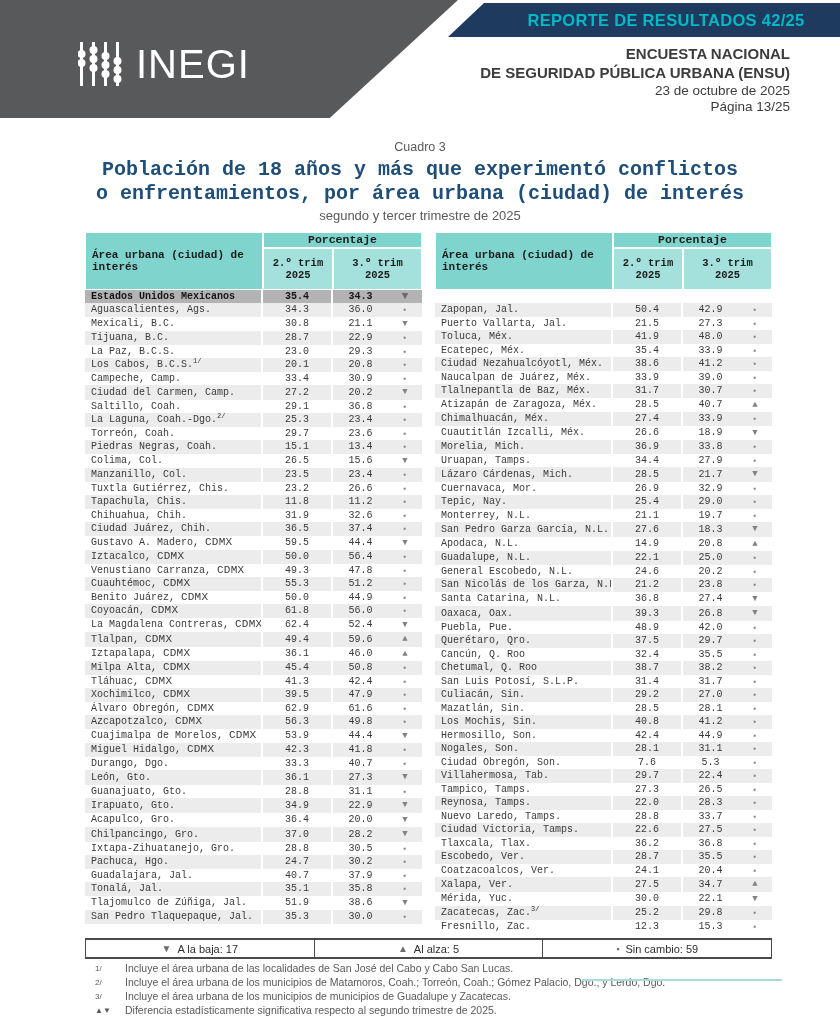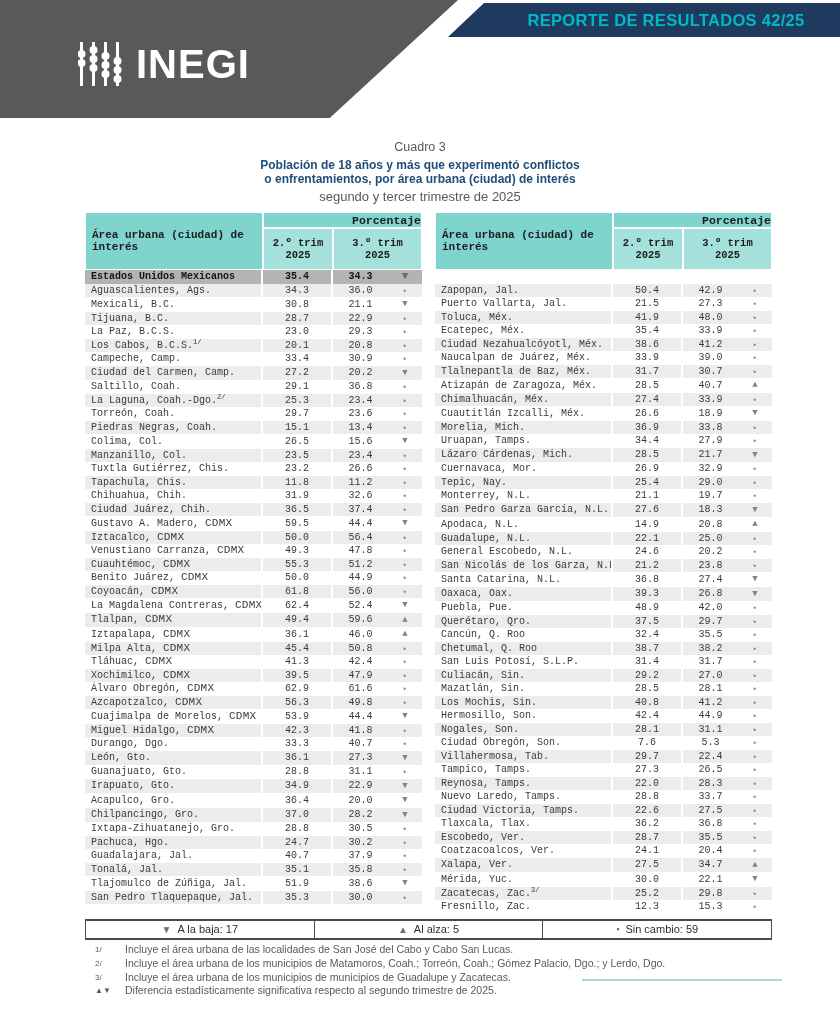--- a/index.html
+++ b/index.html
@@ -5,42 +5,42 @@
   * { margin:0; padding:0; box-sizing:border-box; }
   html,body { width:840px; height:1024px; background:#fff; overflow:hidden;
     font-family:"Liberation Sans", sans-serif; color:#3a3a3a; }
   .page { position:relative; width:840px; height:1024px; }
 
   
   .header { position:relative; height:126px; }
   .logo-shape { position:absolute; left:0; top:0; width:458px; height:118px;
     background:#58595b; clip-path:polygon(0 0,100% 0,72% 100%,0 100%); }
   .logo-inner { position:absolute; left:78px; top:42px; display:flex; align-items:center; gap:10px; }
-  .logo-text { color:#fff; font-size:40px; font-weight:bold; letter-spacing:1px; line-height:1; }
+  .logo-text { color:#fff; font-size:40px; font-weight:normal; letter-spacing:1px; line-height:1; }
   .banner { position:absolute; left:448px; top:3px; width:406px; height:34px;
     background:#1e3a5f; clip-path:polygon(36px 0,100% 0,100% 100%,0 100%);
     display:flex; align-items:center; justify-content:center; }
   .banner-text { color:#00b9c7; font-weight:bold; font-size:16.5px; letter-spacing:.3px; padding-left:30px; }
   .org-block { position:absolute; right:50px; top:45px; text-align:right; line-height:1.25; }
   .org-line { font-size:15px; font-weight:bold; color:#3c3c3c; }
   .org-sub { font-size:13.5px; color:#3c3c3c; }
 
   
   .titles { text-align:center; margin-top:14px; line-height:1.2; }
   .cuadro { font-size:12.5px; color:#595959; margin-bottom:3px; }
-  .title-line { font-size:12px; font-weight:bold; color:#1f4e79; }
+  .title-line { font-size:20px; font-weight:bold; color:#1f4e79;font-family:Liberation Mono, monospace; }
   .subtitle { font-size:13px; color:#595959; margin-top:2px; }
 
   
   .tables { display:flex; gap:13px; margin:8px 0 0 85px; align-items:flex-start; }
   table { width:337px; border-collapse:separate; border-spacing:0; table-layout:fixed;font-family:Liberation Mono, monospace; }
   col.c-name { width:178px; } col.c-t2 { width:70px; } col.c-t3 { width:55px; } col.c-sym { width:34px; }
   thead th { border:1px solid #fff; color:#1c1c1c; }
   th.area { background:#7fd4ce; text-align:left; font-size:11px; padding:2px 6px; vertical-align:middle; }
-  th.pct { background:#7fd4ce; font-size:11.5px; height:16px;text-align:right; }
+  th.pct { background:#7fd4ce; font-size:11.5px; height:16px; }
   th.trim { background:#a5e1dc; font-size:10.5px; white-space:pre-line; height:42px; line-height:1.15; }
   tbody td { height:13.5px; line-height:13.5px; font-size:10px; padding:0; overflow:hidden; white-space:nowrap; }
   td.name { text-align:left; padding-left:6px; border-right:2px solid #fff; }
   td.v2 { text-align:center; border-right:2px solid #fff; }
   td.v3 { text-align:center; }
   td.sym { text-align:center; color:#808285; }
   tr.stripe { background:#ececec; }
   tr.total { background:#b3b3b3; font-weight:bold; color:#151515; }
   .sc { font-size:11px; letter-spacing:.2px; }
   sup.fnref { font-size:7px; vertical-align:super; line-height:0; }
@@ -88,20 +88,26 @@
               <circle cx="39.5" cy="28" r="4"></circle>
               <circle cx="39.5" cy="37" r="4"></circle>
           </g>
         </svg>
         <span class="logo-text">INEGI</span>
       </div>
     </div>
     <div class="banner">
       <span class="banner-text">REPORTE DE RESULTADOS 42/25</span>
     </div>
+    <div class="org-block">
+      <div class="org-line">ENCUESTA NACIONAL</div>
+      <div class="org-line">DE SEGURIDAD PÚBLICA URBANA (ENSU)</div>
+      <div class="org-sub">23 de octubre de 2025</div>
+      <div class="org-sub">Página 13/25</div>
+    </div>
   </div>
 
   <div class="titles">
     <div class="cuadro">Cuadro 3</div>
     <div class="title-line">Población de 18 años y más que experimentó conflictos</div>
     <div class="title-line">o enfrentamientos, por área urbana (ciudad) de interés</div>
     <div class="subtitle">segundo y tercer trimestre de 2025</div>
   </div>
 
   <div class="tables">

